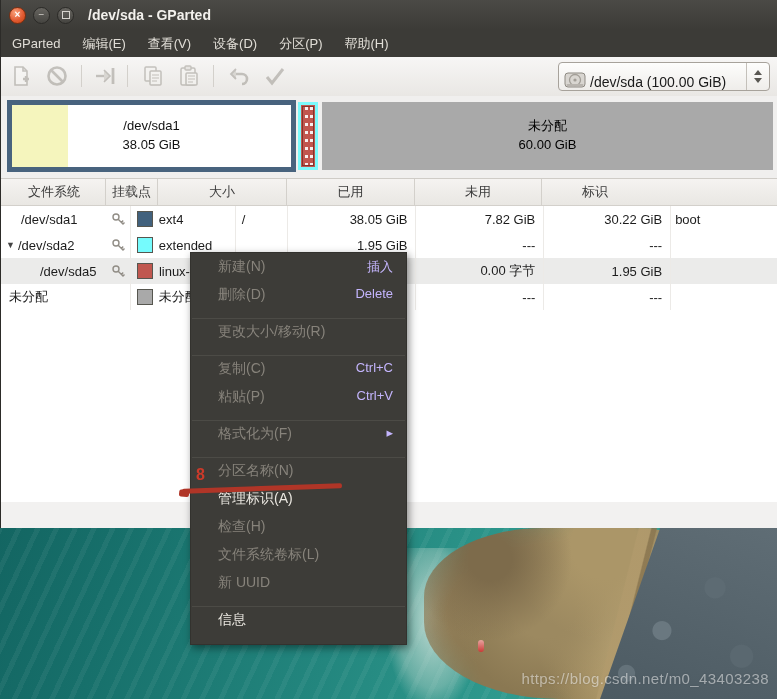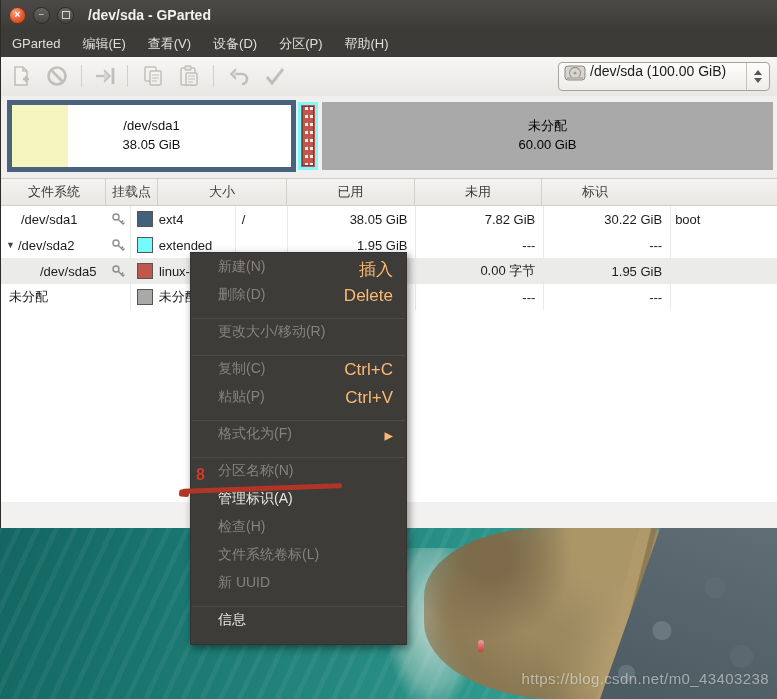--- a/index.html
+++ b/index.html
@@ -59,21 +59,21 @@
     display:flex;align-items:center;color:#e0ddd6;font-size:13px;}
   .menubar span{padding:4px 11px;}
 
   .toolbar{position:absolute;left:0;top:57px;right:0;height:39px;
     background:linear-gradient(#f7f6f5,#e9e7e4);border-bottom:1px solid #cfccc7;}
   .tbi{position:absolute;top:7px;width:26px;height:26px;opacity:.45;}
   .tbi svg{width:24px;height:24px;}
   .tbsep{position:absolute;top:8px;width:1px;height:22px;background:#d3d0cb;}
   .combo{position:absolute;right:7px;top:5px;width:212px;height:29px;box-sizing:border-box;
     background:linear-gradient(#fdfdfc,#efedea);border:1px solid #a7a29b;border-radius:4px;
-    display:flex;align-items:flex-start;font-size:14px;color:#1a1a1a;}
+    display:flex;align-items:flex-end;font-size:14px;color:#1a1a1a;}
   .combo .hdd{margin:0 4px 0 5px;}
   .combo .spin{margin-left:auto;border-left:1px solid #c4c0ba;height:100%;width:22px;
     display:flex;flex-direction:column;align-items:center;justify-content:center;gap:3px;}
   .tri-up{width:0;height:0;border-left:4px solid transparent;border-right:4px solid transparent;
     border-bottom:5px solid #5a5853;}
   .tri-dn{width:0;height:0;border-left:4px solid transparent;border-right:4px solid transparent;
     border-top:5px solid #5a5853;}
 
   
   .visualbar{position:absolute;left:0;top:96px;right:0;height:82px;background:#f0efee;}
@@ -121,21 +121,21 @@
     background:radial-gradient(circle at 30% 30%,#9a968f 1px,transparent 1.5px),
                radial-gradient(circle at 70% 70%,#9a968f 1px,transparent 1.5px),
                radial-gradient(circle at 70% 30%,#9a968f 1px,transparent 1.5px);}
 
   
   .ctxmenu{position:absolute;left:190px;top:252px;width:217px;box-sizing:border-box;z-index:20;
     background:#3d3c38;border:1px solid #33322e;box-shadow:2px 3px 8px rgba(0,0,0,.45);
     padding:5px 0;}
   .mi{height:28px;display:flex;padding:0 13px 0 27px;font-size:14px;}
   .mi.dis{color:#87837b;} .mi.en{color:#eae7e0;}
-  .mi .accel{margin-left:auto;color:#fdba74;font-size:17px;}
+  .mi .accel{margin-left:auto;color:#c4b5fd;font-size:13px;}
   .msep{height:1px;background:#4c4b46;margin:4px 1px;}
 
   
   .ann8{position:absolute;left:196px;top:466px;z-index:30;color:#cc3a2a;font-weight:bold;
     font-size:16px;font-family:"Liberation Sans",sans-serif;}
   .annline{position:absolute;left:182px;top:486px;width:160px;height:5px;z-index:30;
     background:#b03527;border-radius:2px;transform:rotate(-2deg);}
   .annline:before{content:"";position:absolute;left:-3px;top:1px;width:10px;height:7px;
     background:#b03527;transform:rotate(8deg);border-radius:2px;}
 

